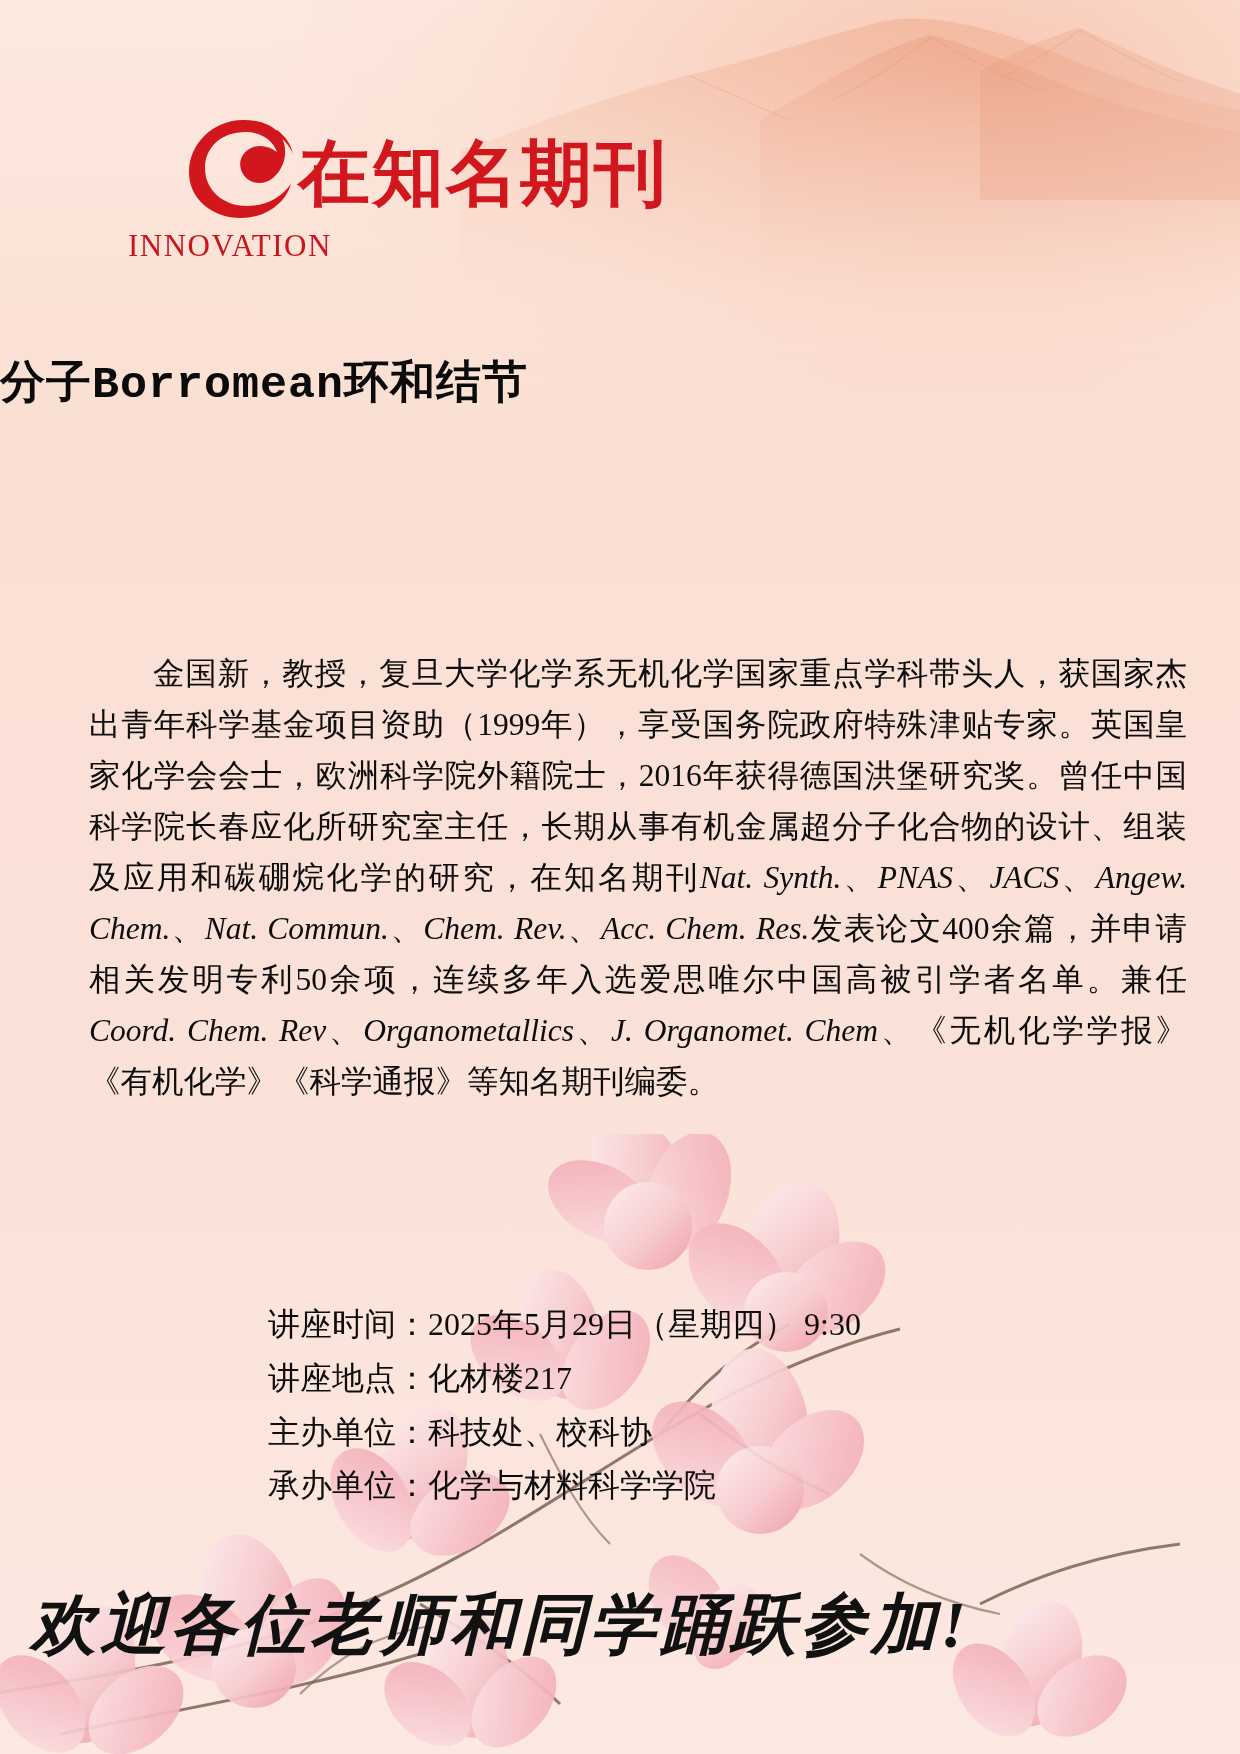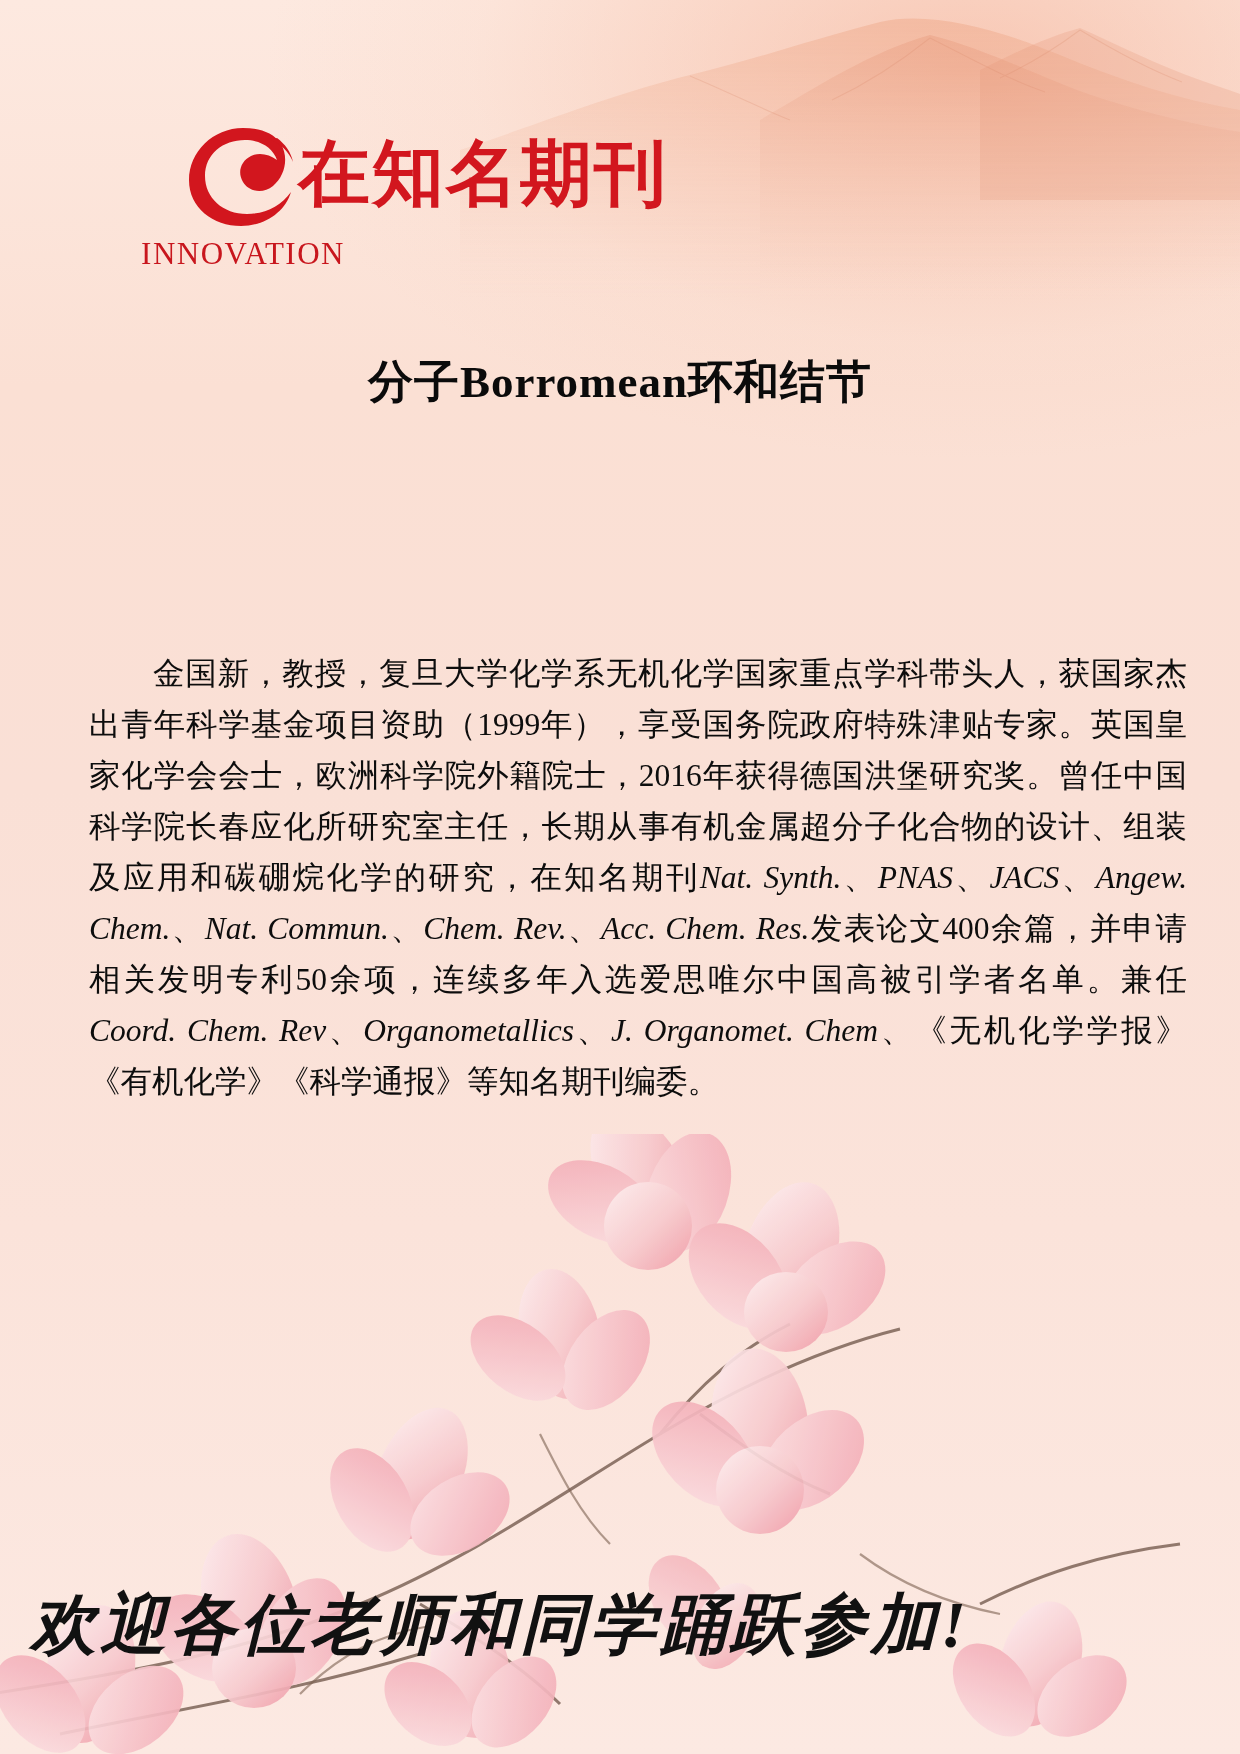--- a/index.html
+++ b/index.html
@@ -44,23 +44,22 @@
   
   .header {
     position: absolute;
     top: 108px;
     left: 128px;
     width: 1000px;
     height: 180px;
   }
   .logo-wrap {
     position: absolute;
-    left: 0; top: 14px;
+    left: 0; top: 6px;
     width: 230px;
-    text-align: center;
   }
   .logo-mark {
     width: 125px;
     height: 108px;
     margin: 0 auto;
     position: relative;
   }
   .logo-text {
     font-family: "Liberation Serif", serif;
     font-size: 31px;
@@ -91,22 +90,22 @@
     letter-spacing: 1px;
     white-space: nowrap;
   }
 
   
   .lecture-title {
     position: absolute;
     top: 352px;
     left: 0;
     width: 1240px;
-    text-align: center;
-    font-family: Liberation Serif, serif;
+    text-align: left;
+    font-family: Liberation Mono, monospace;
     font-weight: bold;
     font-size: 45px;
     color: #0b0b0b;
     letter-spacing: 1px;
   }
 
   
   .speakers {
     position: absolute;
     top: 465px;
@@ -290,16 +289,22 @@
         <ellipse cx="36" cy="22" rx="30" ry="46" fill="url(#pet)" transform="rotate(28 36 22)"></ellipse>
       </g>
     </g>
     <g stroke="#7b6050" stroke-width="2.2" fill="none" opacity="0.6">
       <path d="M300,560 C340,520 380,500 430,492"></path>
       <path d="M860,420 C900,450 950,470 1000,480"></path>
       <path d="M540,300 C560,340 580,380 610,410"></path>
     </g>
   </svg>
 
+  <div class="details">
+    <div>讲座时间：2025年5月29日（星期四） 9:30</div>
+    <div>讲座地点：化材楼217</div>
+    <div>主办单位：科技处、校科协</div>
+    <div>承办单位：化学与材料科学学院</div>
+  </div>
 
   <div class="welcome">欢迎各位老师和同学踊跃参加!</div>
 
 </div>
 
 </body></html>

